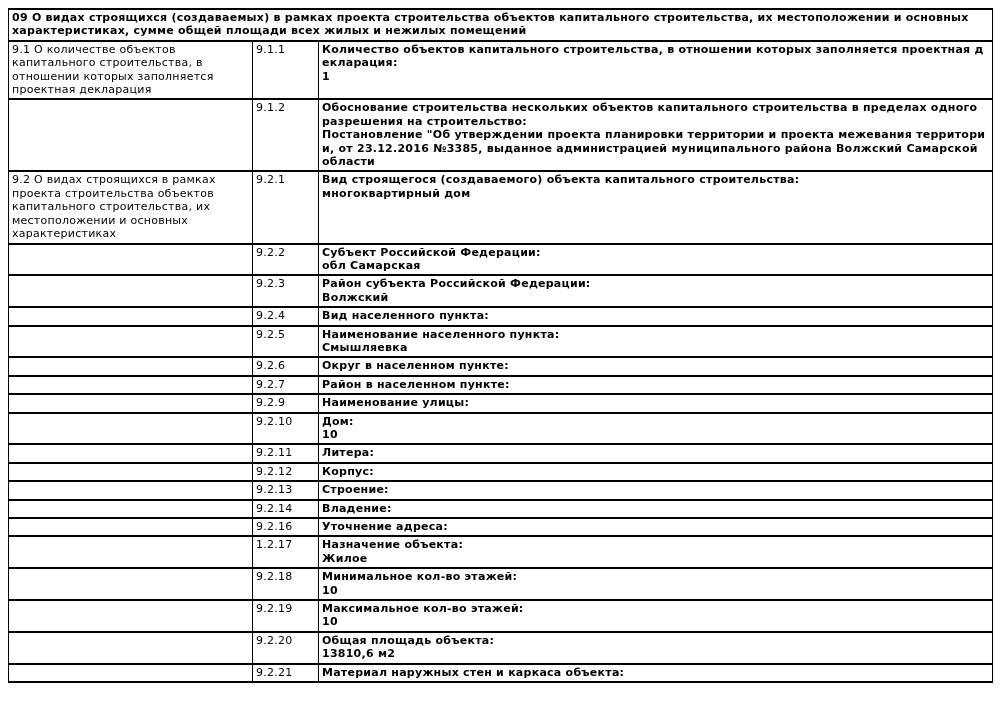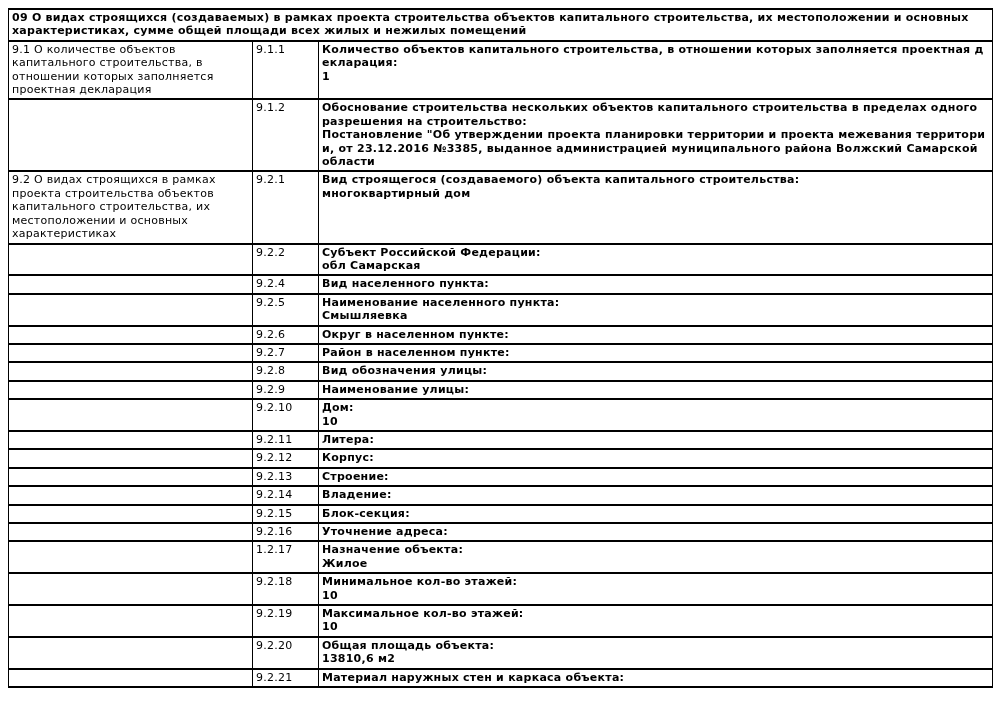--- a/index.html
+++ b/index.html
@@ -95,20 +95,28 @@
 
   <tr>
     <td class="section-cell"><span></span></td>
     <td class="num-cell"><span>9.2.2</span></td>
     <td class="content-cell">
       <div class="field-label">Субъект Российской Федерации:</div>
       <div class="field-value">обл Самарская</div>
     </td>
   </tr>
 
+  <tr>
+    <td class="section-cell"><span></span></td>
+    <td class="num-cell"><span>9.2.3</span></td>
+    <td class="content-cell">
+      <div class="field-label">Район субъекта Российской Федерации:</div>
+      <div class="field-value">Волжский</div>
+    </td>
+  </tr>
 
   <tr>
     <td class="section-cell"><span></span></td>
     <td class="num-cell"><span>9.2.4</span></td>
     <td class="content-cell">
       <div class="field-label">Вид населенного пункта:</div>
 
     </td>
   </tr>
 
@@ -132,28 +140,20 @@
 
   <tr>
     <td class="section-cell"><span></span></td>
     <td class="num-cell"><span>9.2.7</span></td>
     <td class="content-cell">
       <div class="field-label">Район в населенном пункте:</div>
 
     </td>
   </tr>
 
-  <tr>
-    <td class="section-cell"><span></span></td>
-    <td class="num-cell"><span>9.2.8</span></td>
-    <td class="content-cell">
-      <div class="field-label">Вид обозначения улицы:</div>
-
-    </td>
-  </tr>
 
   <tr>
     <td class="section-cell"><span></span></td>
     <td class="num-cell"><span>9.2.9</span></td>
     <td class="content-cell">
       <div class="field-label">Наименование улицы:</div>
 
     </td>
   </tr>
 
@@ -195,28 +195,20 @@
 
   <tr>
     <td class="section-cell"><span></span></td>
     <td class="num-cell"><span>9.2.14</span></td>
     <td class="content-cell">
       <div class="field-label">Владение:</div>
 
     </td>
   </tr>
 
-  <tr>
-    <td class="section-cell"><span></span></td>
-    <td class="num-cell"><span>9.2.15</span></td>
-    <td class="content-cell">
-      <div class="field-label">Блок-секция:</div>
-
-    </td>
-  </tr>
 
   <tr>
     <td class="section-cell"><span></span></td>
     <td class="num-cell"><span>9.2.16</span></td>
     <td class="content-cell">
       <div class="field-label">Уточнение адреса:</div>
 
     </td>
   </tr>
 

